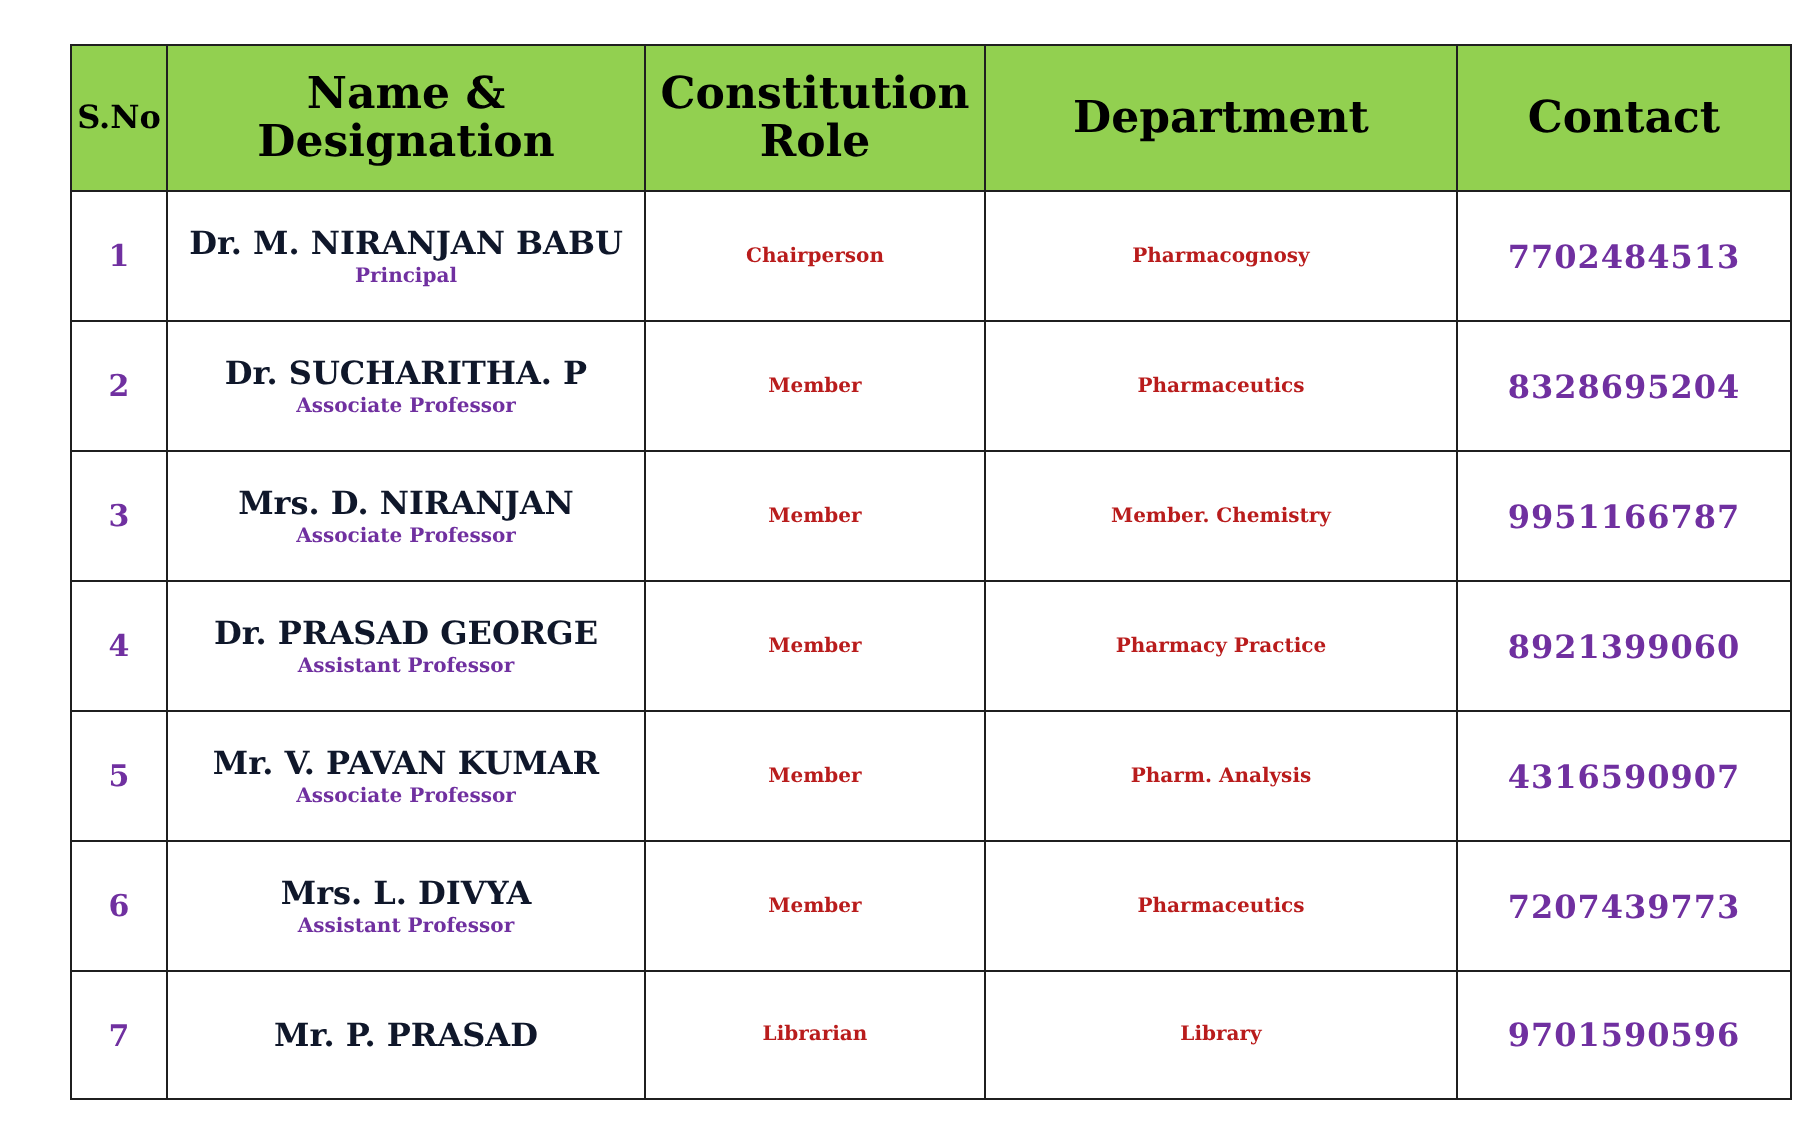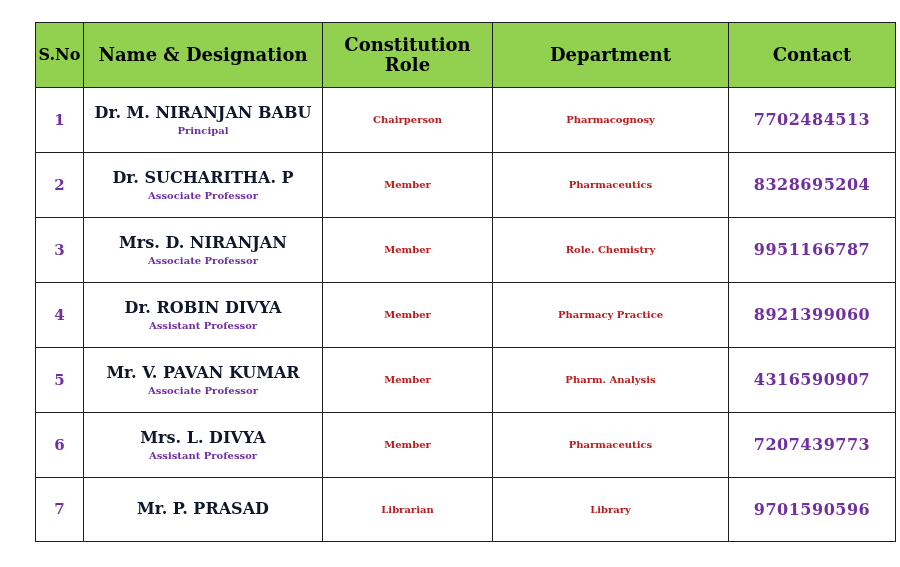--- a/index.html
+++ b/index.html
@@ -27,21 +27,21 @@
   th, td {
     border: 1px solid #1f1f1f;
     text-align: center;
     vertical-align: middle;
     overflow: hidden;
   }
   th {
     background: #92d050;
     color: #000000;
     font-weight: bold;
-    font-size: 18px;
+    font-size: 22px;
     height: 56px;
     line-height: 1.1;
     padding: 12px 4px;
   }
   th.sno-header { font-size: 16px; padding: 2px 0; }
   td { height: 65px; background: #ffffff; padding: 4px 6px; }
   tr.last-row td { height: 64px; }
   .sno {
     color: #7030a0;
     font-weight: bold;
@@ -134,32 +134,32 @@
             <div class="sno">3</div>
           </td>
         <td>
           <div class="person-name">Mrs. D. NIRANJAN</div>
           <div class="designation">Associate Professor</div>
         </td>
         <td>
             <div class="role-text">Member</div>
           </td>
         <td>
-            <div class="dept-text">Role. Chemistry</div>
+            <div class="dept-text">Member. Chemistry</div>
           </td>
         <td>
             <div class="contact-text">9951166787</div>
           </td>
       </tr>
       <tr>
         <td>
             <div class="sno">4</div>
           </td>
         <td>
-          <div class="person-name">Dr. ROBIN DIVYA</div>
+          <div class="person-name">Dr. PRASAD GEORGE</div>
           <div class="designation">Assistant Professor</div>
         </td>
         <td>
             <div class="role-text">Member</div>
           </td>
         <td>
             <div class="dept-text">Pharmacy Practice</div>
           </td>
         <td>
             <div class="contact-text">8921399060</div>

